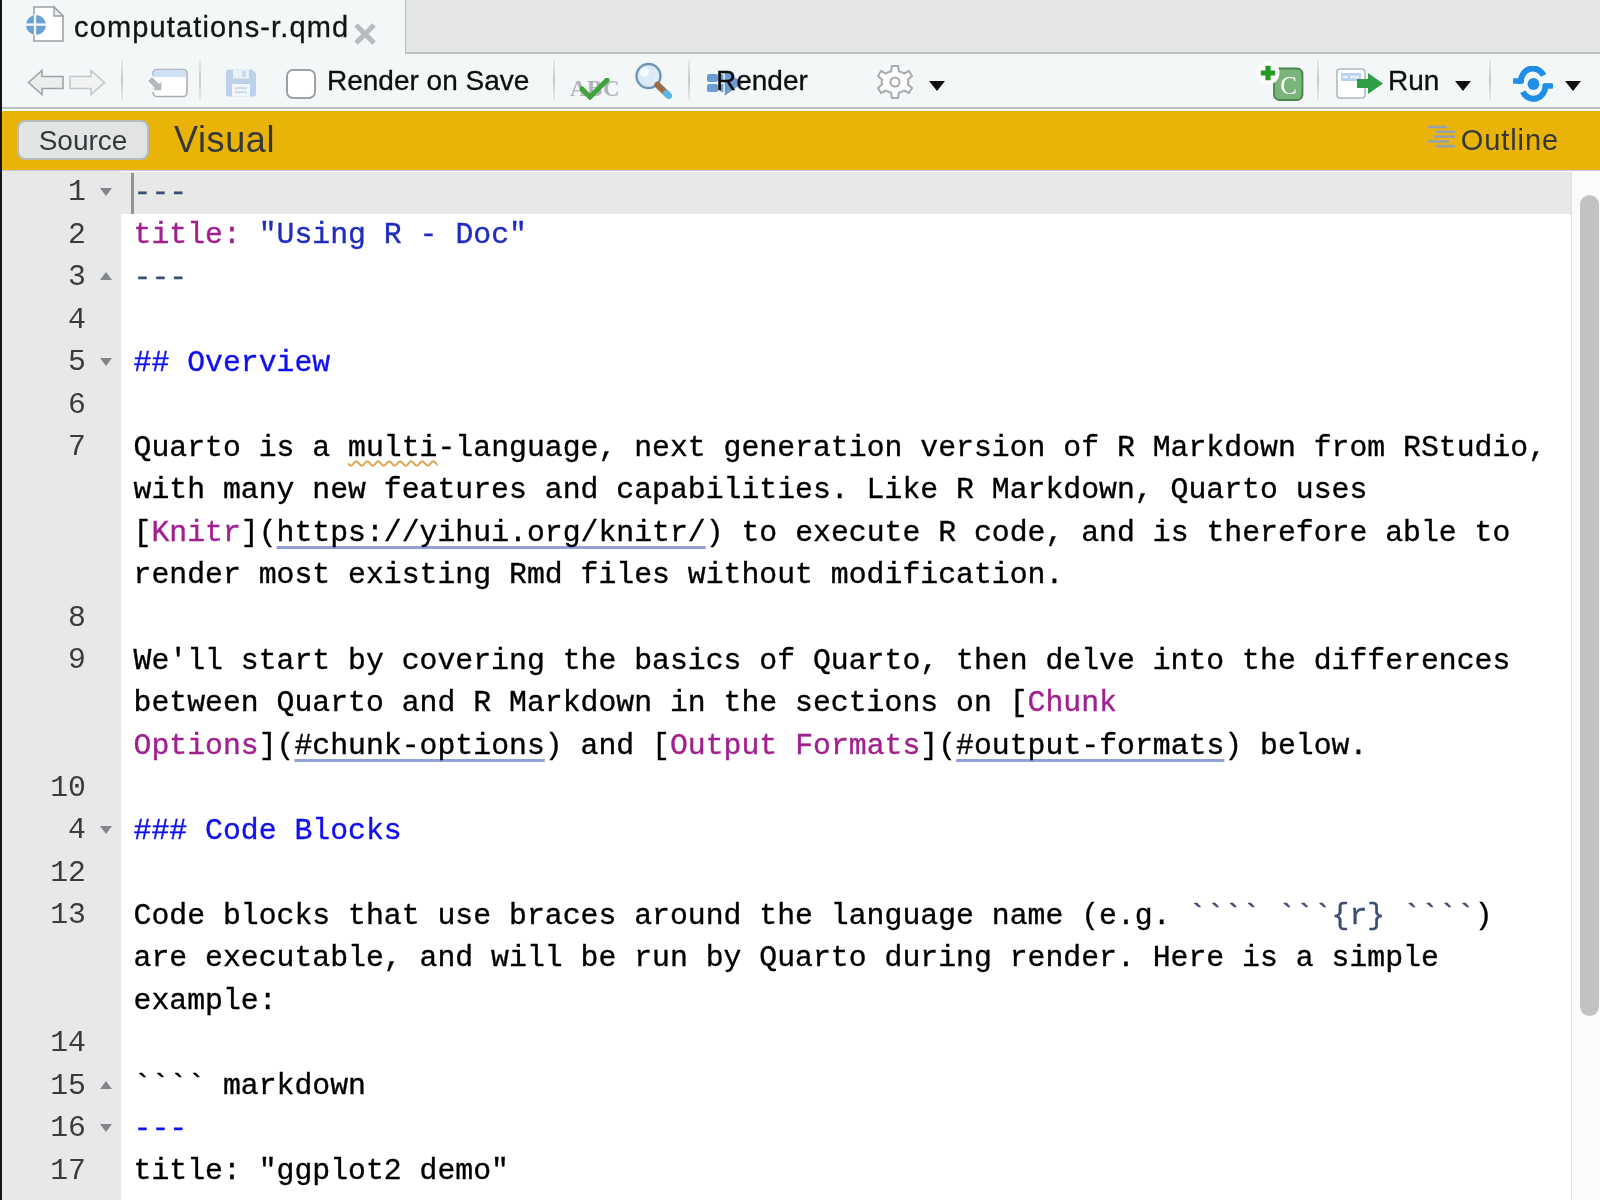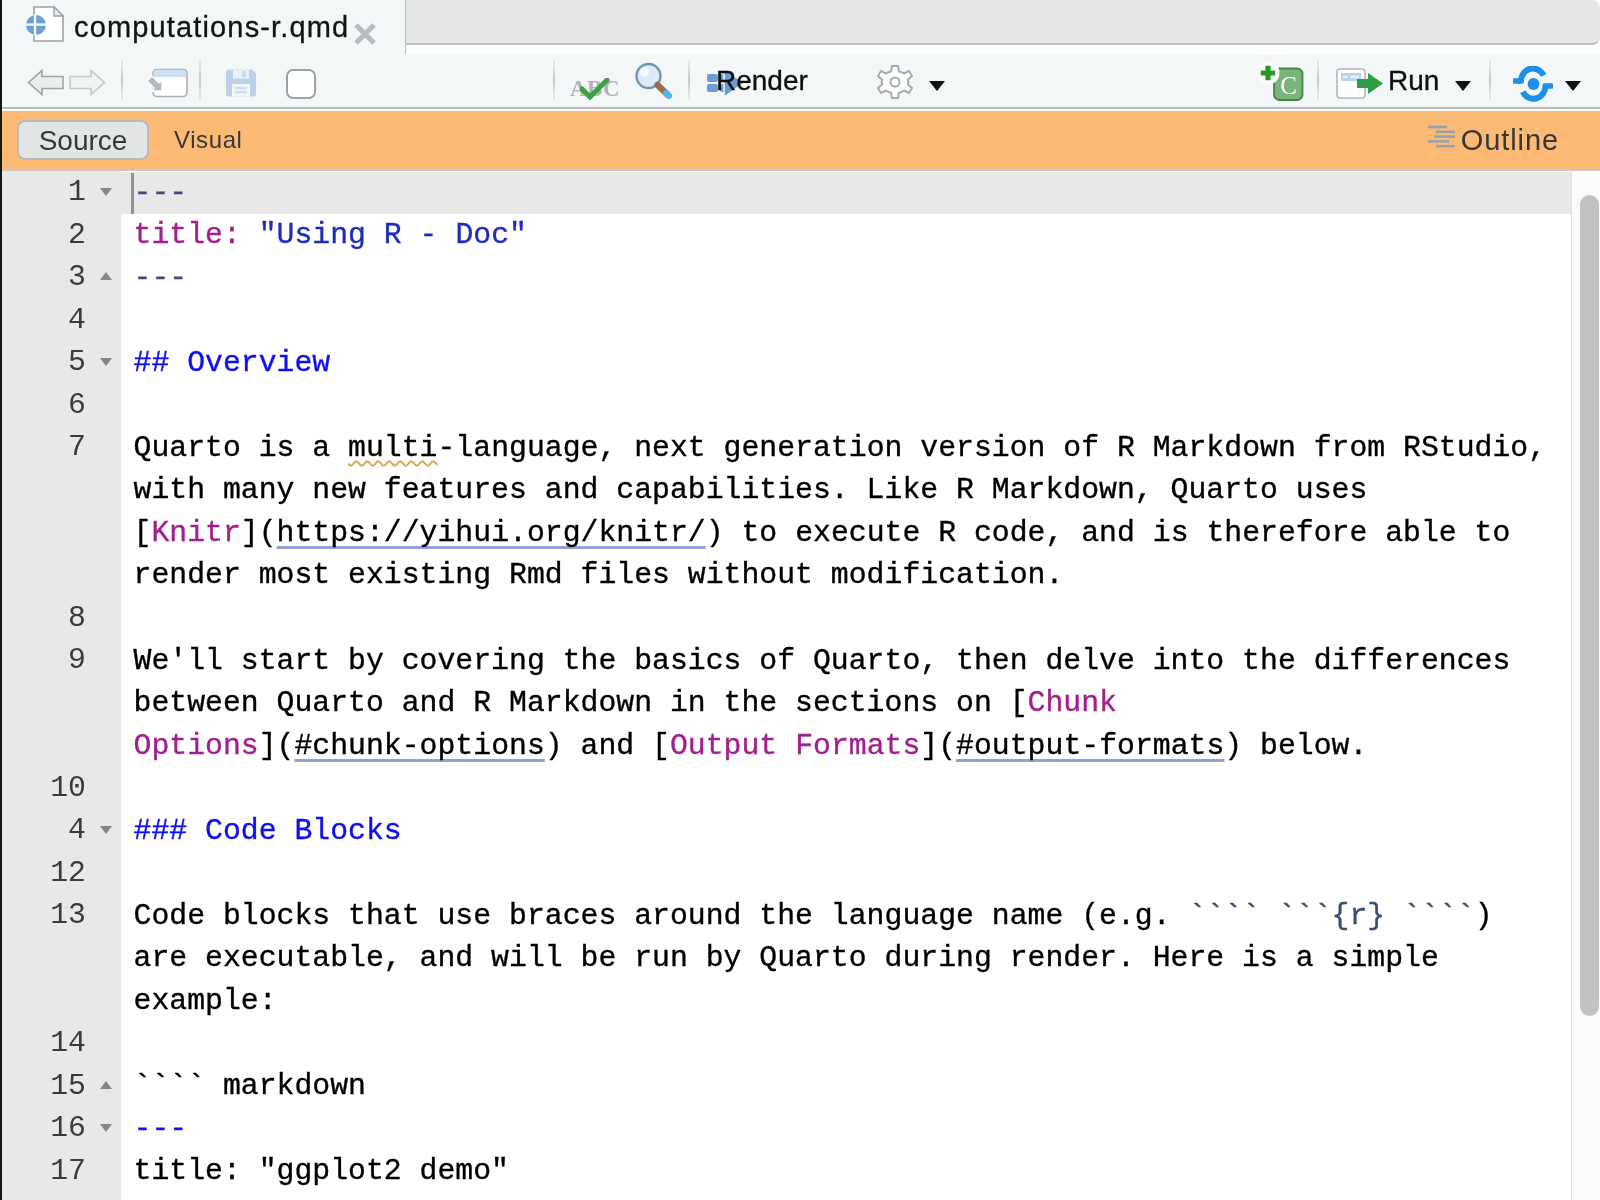--- a/index.html
+++ b/index.html
@@ -1,35 +1,35 @@
 <!DOCTYPE html>
 <html><head>
 <meta charset="utf-8">
 <style>
   * { margin:0; padding:0; box-sizing:border-box; }
   html,body { width:1600px; height:1200px; overflow:hidden; background:#fff;
     font-family:"Liberation Sans", sans-serif; }
   .abs { position:absolute; }
   #page { position:relative; width:1600px; height:1200px; }
   
-  #tabbar { position:absolute; left:0; top:0; width:1600px; height:45px;
-    background:#e5e6e6; border-bottom:2px solid #bcbfc0;border-radius:8px; }
+  #tabbar { position:absolute; left:0; top:0; width:1600px; height:54px;
+    background:#e5e6e6; border-bottom:2px solid #bcbfc0; }
   #tab { position:absolute; left:2px; top:0; width:404px; height:54px;
     background:#f4f7f8; border-right:1px solid #bcbcbc; }
   #tabtxt { position:absolute; left:72px; top:0; height:54px; line-height:54px;
     font-size:29px; color:#131313; letter-spacing:1.15px; -webkit-text-stroke:0.3px #131313;}
   #toolbar { position:absolute; left:0; top:54px; width:1600px; height:55px;
     background:#f4f7f8; border-bottom:2px solid #b9bfc1; }
   #srcbar { position:absolute; left:0; top:111px; width:1600px; height:60px;
-    background:#fdba74; border-bottom:1px solid #c6cbce; }
+    background:#eab308; border-bottom:1px solid #c6cbce; }
   #srcbtn { position:absolute; left:17px; top:9px; width:132px; height:40px;
     background:#e3e5e5; border:2px solid #b6bbbf; border-radius:8px;
     text-align:center; line-height:37px; font-size:28px; color:#34383b; }
   #visbtn { position:absolute; left:174px; top:9px; height:40px;
-    line-height:40px; font-size:24px; letter-spacing:0.6px; color:#34383b; }
+    line-height:40px; font-size:36px; letter-spacing:0.6px; color:#34383b; }
   #outline { position:absolute; right:41px; top:9px; height:40px;
     line-height:40px; font-size:29px; letter-spacing:0.9px; color:#34383b;text-align:center; }
   .sep { position:absolute; top:60px; width:2px; height:40px;
     background:linear-gradient(#e8ebec,#c7cccd,#e8ebec); }
   .tbtxt { position:absolute; top:54px; height:54px; line-height:54px;
     font-size:28px; color:#0d0d0d; -webkit-text-stroke:0.3px #0d0d0d; }
   .caret { position:absolute; width:0; height:0;
     border-left:8px solid transparent; border-right:8px solid transparent;
     border-top:10px solid #111; }
   
@@ -108,20 +108,21 @@
   <svg class="abs" style="left:224px;top:68px" width="34" height="30" viewBox="0 0 34 30">
     <path d="M2 4 A2.5 2.5 0 0 1 4.5 1.5 L28 1.5 L32 5.5 L32 26 A2.5 2.5 0 0 1 29.5 28.5 L4.5 28.5 A2.5 2.5 0 0 1 2 26 Z" fill="#bdd2ea"></path>
     <rect x="9" y="1.5" width="16" height="9" fill="#e9f1f8"></rect>
     <rect x="18" y="3" width="4" height="6" fill="#c7daee"></rect>
     <rect x="8" y="16" width="18" height="12.5" fill="#f2f7fb"></rect>
     <rect x="11" y="19" width="12" height="2.2" fill="#ccdcEE"></rect>
     <rect x="11" y="23" width="12" height="2.2" fill="#ccdcee"></rect>
   </svg>
 
   <div class="abs" style="left:286px;top:69px;width:30px;height:30px;background:#fff;border:2px solid #9ca1a5;border-radius:7px"></div>
+  <div class="tbtxt" style="left:327px">Render on Save</div>
   <div class="sep" style="left:553px"></div>
 
   <div class="abs" style="left:570px;top:76px;width:46px;height:22px;font-family:'Liberation Serif',serif;font-weight:bold;font-size:23px;color:#afb4b9;letter-spacing:0.5px">ABC</div>
   <svg class="abs" style="left:580px;top:78px" width="30" height="22" viewBox="0 0 30 22">
     <path d="M2 11 L10 19 L27 2" fill="none" stroke="#3da33d" stroke-width="5" stroke-linecap="round"></path>
   </svg>
 
   <svg class="abs" style="left:634px;top:62px" width="42" height="40" viewBox="0 0 42 40">
     <circle cx="14.5" cy="14" r="12" fill="#dcebf7" stroke="#6f94b8" stroke-width="2.4"></circle>
     <circle cx="10.5" cy="10" r="4.5" fill="#f6fafd"></circle>

